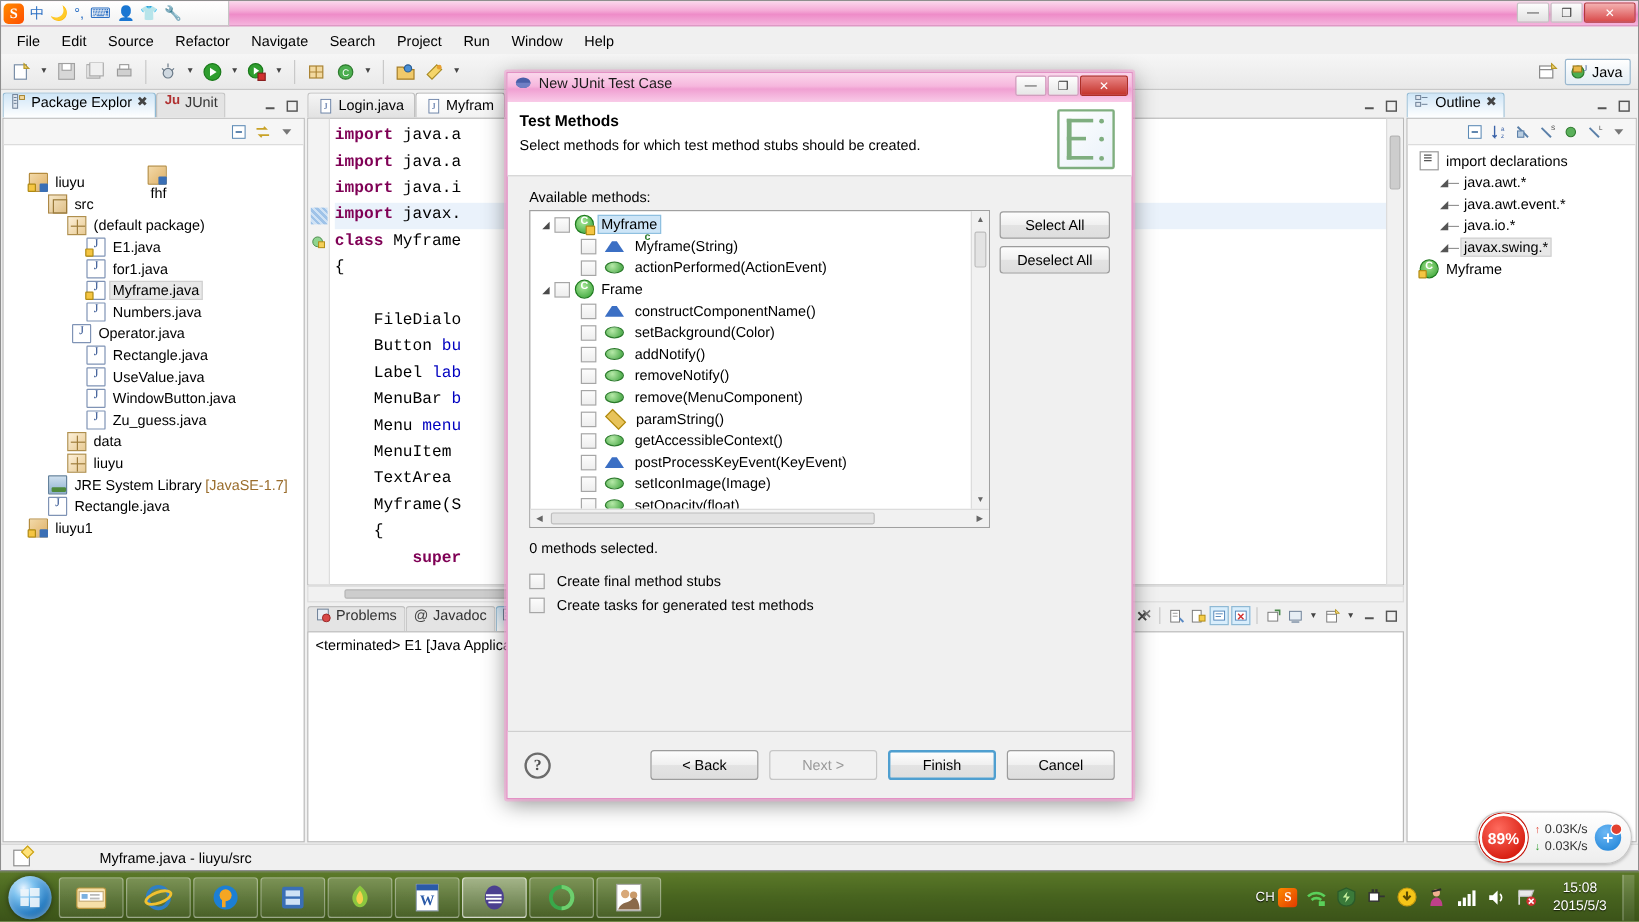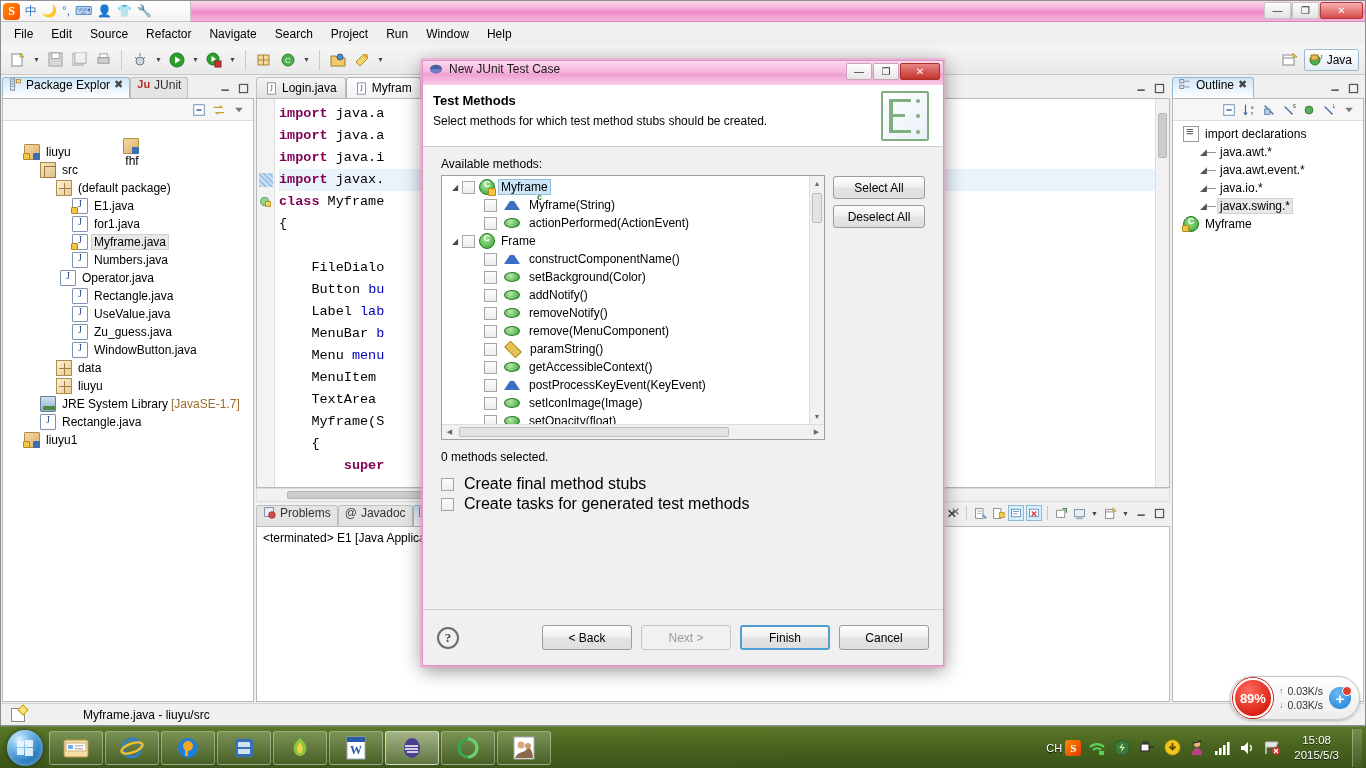--- a/index.html
+++ b/index.html
@@ -341,21 +341,21 @@
   .mrow.sel.inactive .mlbl { background:#cde5f7; color:#000; border:1px solid #8fc0e0; padding:0 2px;}
   .sidebtns { display:flex; flex-direction:column; gap:6px; width:92px; flex:0 0 92px; padding-top:1px; }
   .btn {
     height:23px; border:1px solid #9c9c9c; border-radius:3px; font-size:12px; color:#000;
     background:linear-gradient(180deg,#fdfdfd 0%,#f0f0f0 48%,#e3e3e3 52%,#dedede 100%);
     display:flex; align-items:center; justify-content:center;
   }
   .btn.disabled { color:#9a9a9a; background:#f1f1f1; border-color:#c6c6c6; }
   .btn.default { border:2px solid #4f9fd0; }
   .statustxt { font-size:12px; color:#000; margin:10px 0 10px 0; }
-  .chk-row { display:flex; align-items:center; gap:6px; height:20px; font-size:16px; }
+  .chk-row { display:flex; align-items:center; gap:6px; height:20px; font-size:12px; }
   #dlgFoot {
     flex:0 0 56px; border-top:1px solid #cfcfcf; margin:0 -4px -4px -4px;
     display:flex; align-items:center; padding:0 14px; gap:9px; background:#f0f0f0;
   }
   .helpico { width:22px;height:22px;border-radius:50%;border:2px solid #6b6b6b;color:#4a4a4a;
     display:flex;align-items:center;justify-content:center;font-size:13px;font-weight:bold;
     font-family:"Liberation Serif",serif; }
   #dlgFoot .btn { width:90px; height:25px; }
   #dlgFoot .spacer{ margin-left:auto; }
 </style>
@@ -602,26 +602,26 @@
               <span class="lbl">Rectangle.java</span>
             </div>
             <div class="trow" style="padding-left: 56px;">
               <span class="twisty"></span>
               <span class="ico ic-java"></span>
               <span class="lbl">UseValue.java</span>
             </div>
             <div class="trow" style="padding-left: 56px;">
               <span class="twisty"></span>
               <span class="ico ic-java"></span>
+              <span class="lbl">WindowButton.java</span>
+            </div>
+            <div class="trow" style="padding-left: 56px;">
+              <span class="twisty"></span>
+              <span class="ico ic-java"></span>
               <span class="lbl">Zu_guess.java</span>
-            </div>
-            <div class="trow" style="padding-left: 56px;">
-              <span class="twisty"></span>
-              <span class="ico ic-java"></span>
-              <span class="lbl">WindowButton.java</span>
             </div>
             <div class="trow" style="padding-left: 40px;">
               <span class="twisty"></span>
               <span class="ico ic-pkg"></span>
               <span class="lbl">data</span>
             </div>
             <div class="trow" style="padding-left: 40px;">
               <span class="twisty"></span>
               <span class="ico ic-pkg"></span>
               <span class="lbl">liuyu</span>

